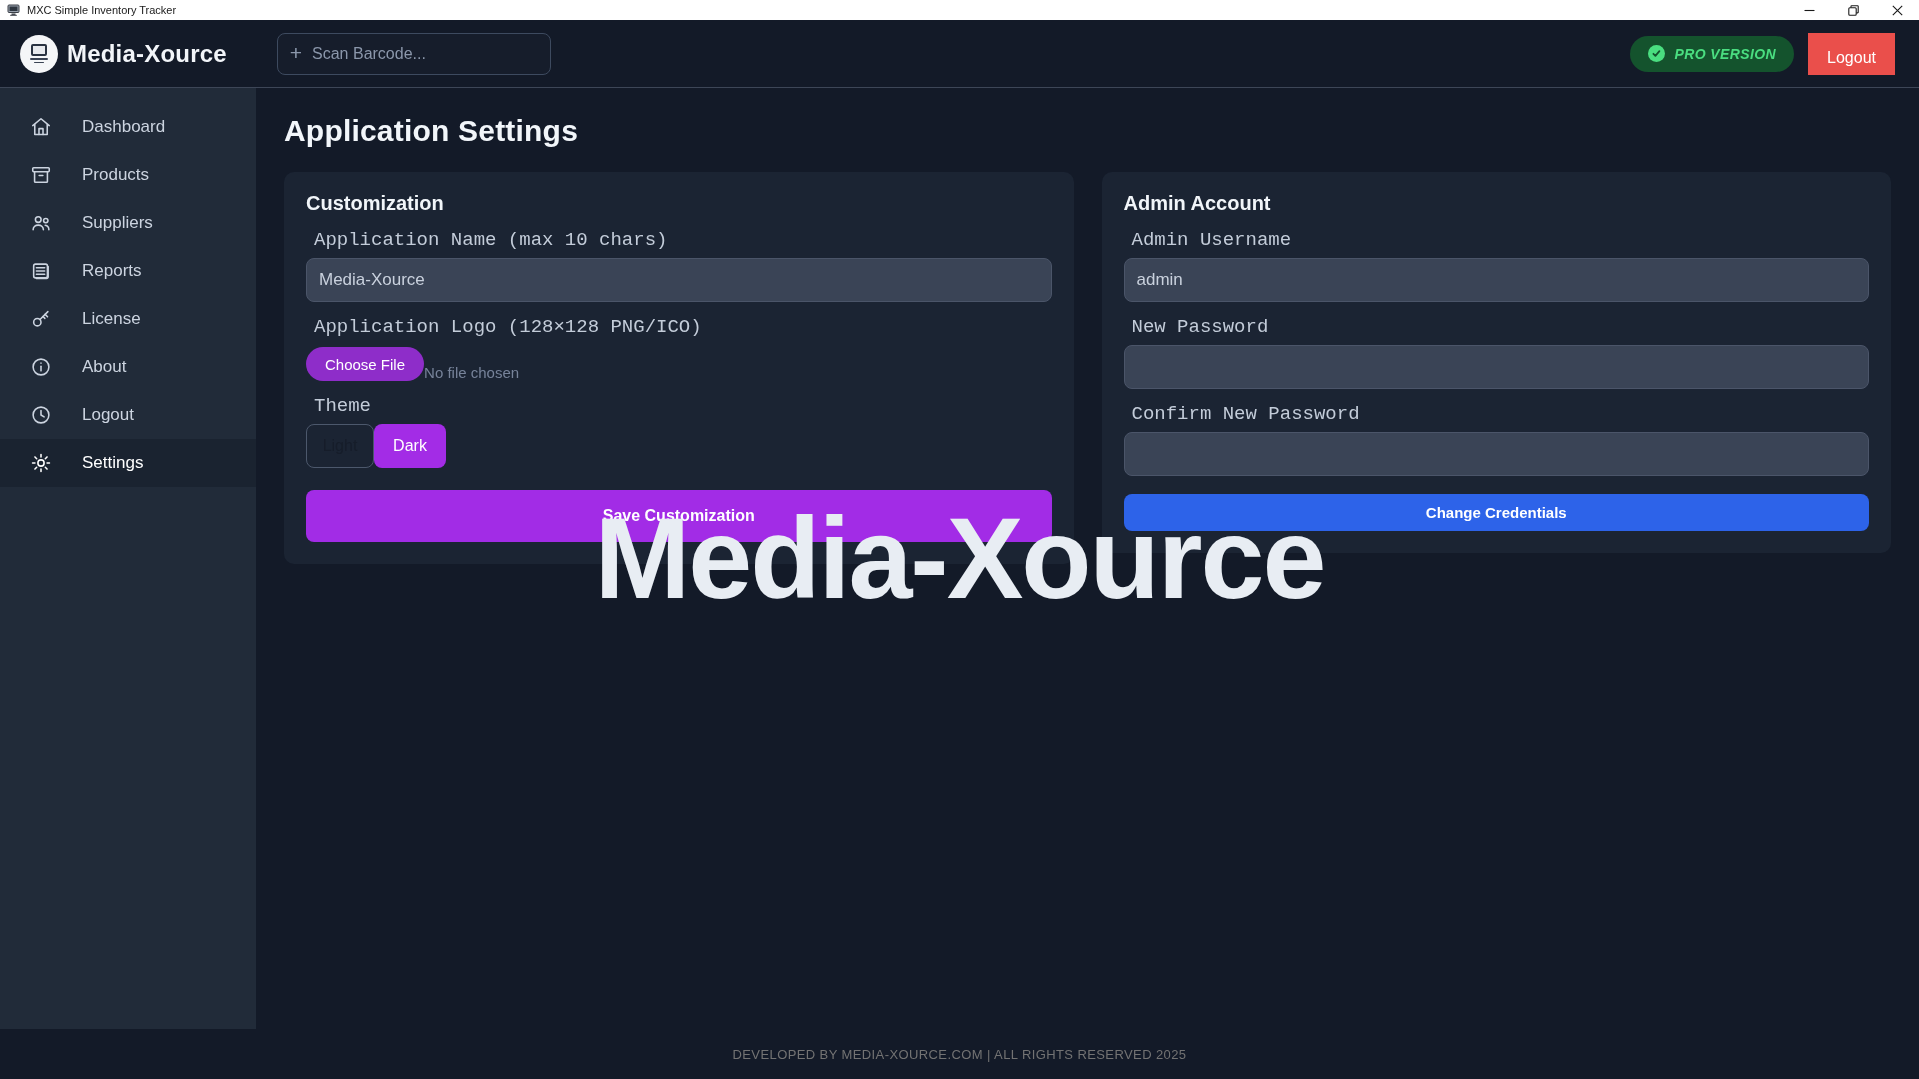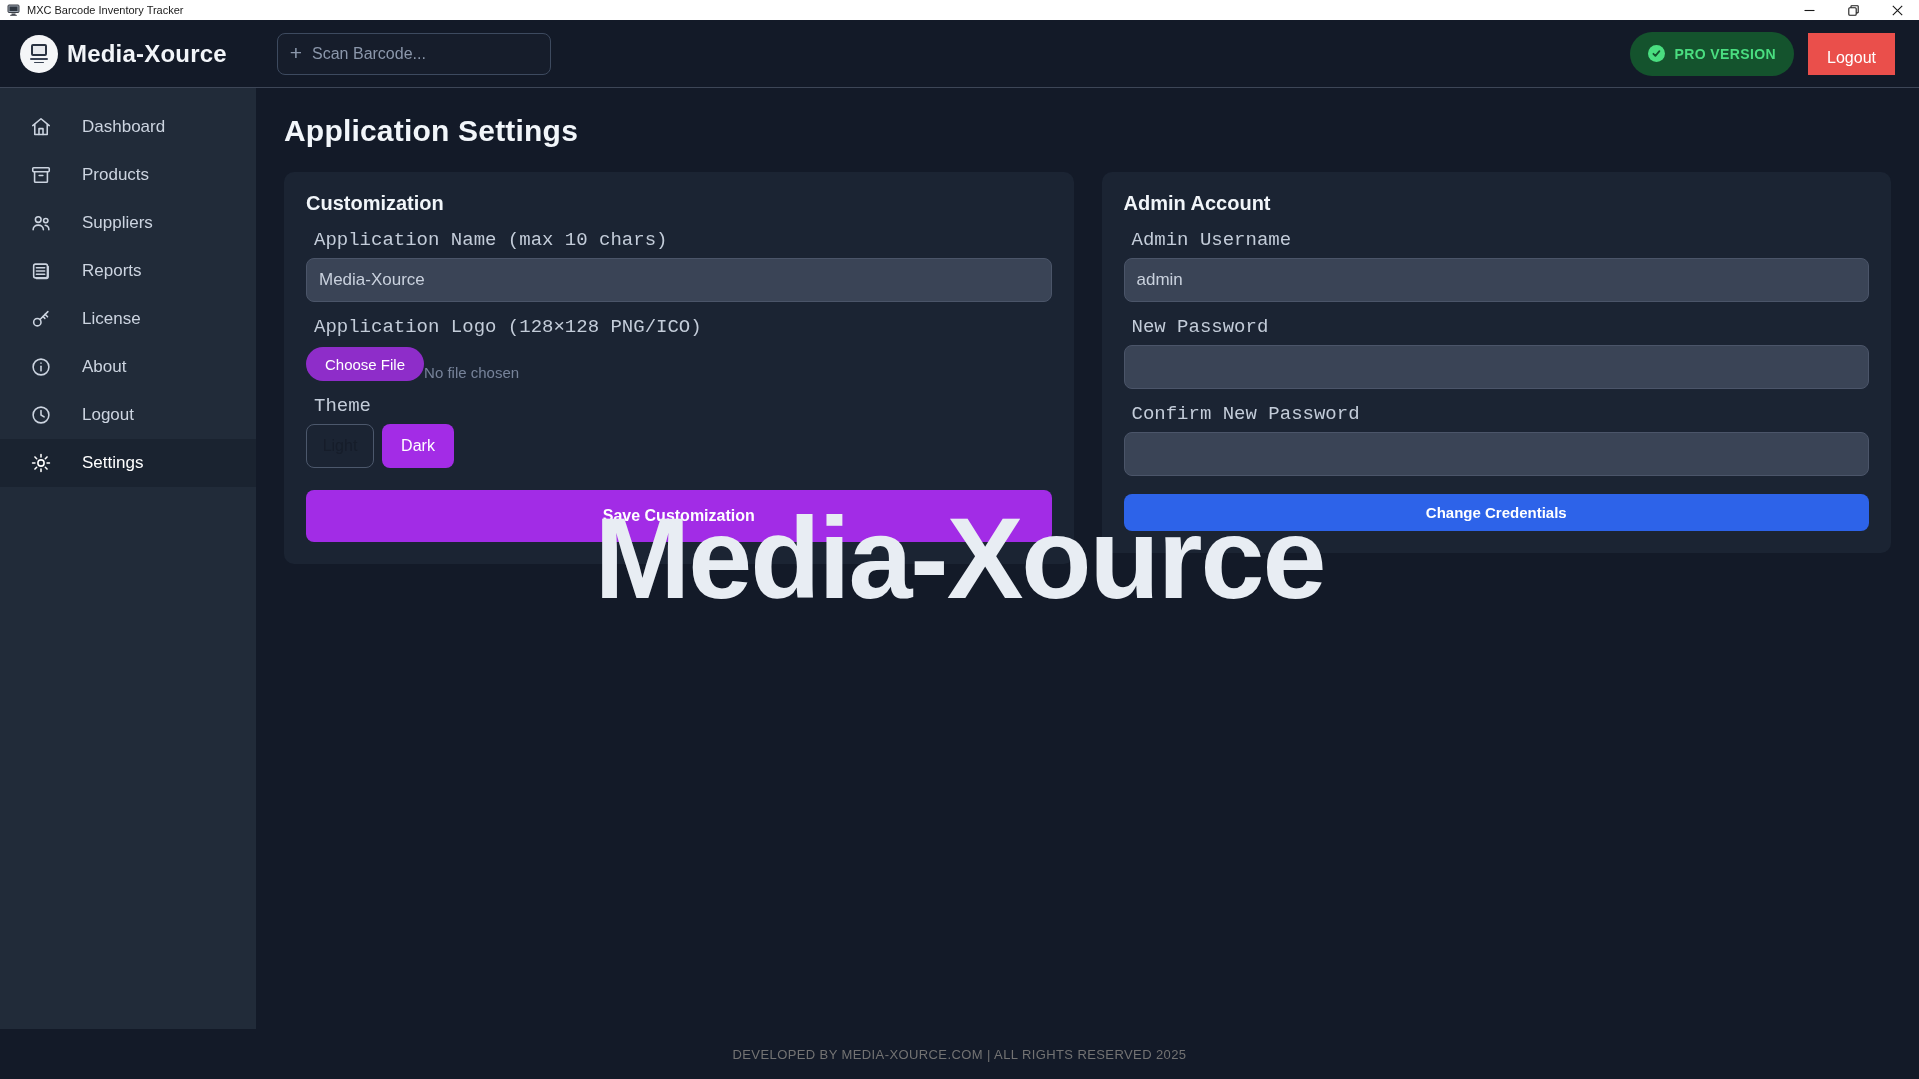--- a/index.html
+++ b/index.html
@@ -48,23 +48,24 @@
   .scan-plus { font-size:21px; color:#8b97ab; font-weight:400; line-height:1; margin-top:-2px; }
   .scan-input {
     flex:1; background:transparent; border:none; outline:none;
     font-size:16px; color:#f0abfc; font-family:inherit;
   }
   .scan-input::placeholder { color:#8b97ab; }
 
   .header-spacer { flex:1; }
 
   .pro-badge {
-    height:44px; border-radius:999px; background:#14532d;
+    height:36px; border-radius:999px; background:#14532d;
     display:flex; align-items:center; gap:9px; padding:0 18px;
     margin-right:14px;
+    font-style:italic;
   }
   .pro-check { width:17px; height:17px; border-radius:50%; background:#4ade80;
     display:flex; align-items:center; justify-content:center; }
   .pro-text { color:#4ade80; font-size:14px; font-weight:700; letter-spacing:0.4px; }
 
   .logout-btn {
     height:42px; padding:16px 19px; border:none; border-radius:0;
     background:#ea4f4b; color:#ffffff; font-size:16px; font-family:inherit;
     cursor:pointer;
   }
@@ -95,21 +96,21 @@
   }
 
   .file-row { display:flex; align-items:flex-end; height:36px; }
   .choose-file-btn {
     height:34px; padding:0 19px; border:none; border-radius:999px;
     background:#8e2dc9; color:#ffffff; font-size:15px; font-weight:500;
     font-family:inherit; cursor:pointer;
   }
   .no-file { font-size:15px; color:#77839a; }
 
-  .theme-row { display:flex; gap:8px; }
+  .theme-row { display:flex; }
   .theme-btn {
     height:44px; border-radius:8px; font-size:16px; font-family:inherit; cursor:pointer;
   }
   .theme-btn.light {
     width:68px; background:transparent; border:1.5px solid #4c586c; color:#161d2a;
   }
   .theme-btn.dark {
     width:72px; background:#a32ce6; border:none; color:#ffffff;
   }
 
@@ -145,21 +146,21 @@
 
 <div class="titlebar">
   <span class="app-ico icon">
     <svg width="13" height="12" viewBox="0 0 13 12">
       <rect x="1" y="1" width="11" height="7.5" rx="1" fill="#9aa3ae" stroke="#3a3f46" stroke-width="1"></rect>
       <rect x="2.5" y="2.5" width="8" height="4.5" fill="#2e3640"></rect>
       <rect x="4.5" y="9.5" width="4" height="1.4" fill="#3a3f46"></rect>
       <rect x="3.2" y="10.8" width="6.6" height="1" fill="#3a3f46"></rect>
     </svg>
   </span>
-  <span class="tb-title">MXC Barcode Inventory Tracker</span>
+  <span class="tb-title">MXC Simple Inventory Tracker</span>
   <span class="tb-spacer"></span>
   <span class="win-btn">
     <svg width="11" height="11" viewBox="0 0 11 11">
         <path d="M0.5 5.5h10" stroke="#1a1a1a" stroke-width="1.1"></path>
       </svg>
   </span>
   <span class="win-btn">
     <svg width="11" height="11" viewBox="0 0 11 11" fill="none" stroke="#1a1a1a" stroke-width="1.1">
       <rect x="0.8" y="2.8" width="7.4" height="7.4" rx="1"></rect>
       <path d="M3 2.6V1.3a0.6 0.6 0 0 1 0.6-0.6h6a0.6 0.6 0 0 1 0.6 0.6v6a0.6 0.6 0 0 1-0.6 0.6H8.4"></path>

